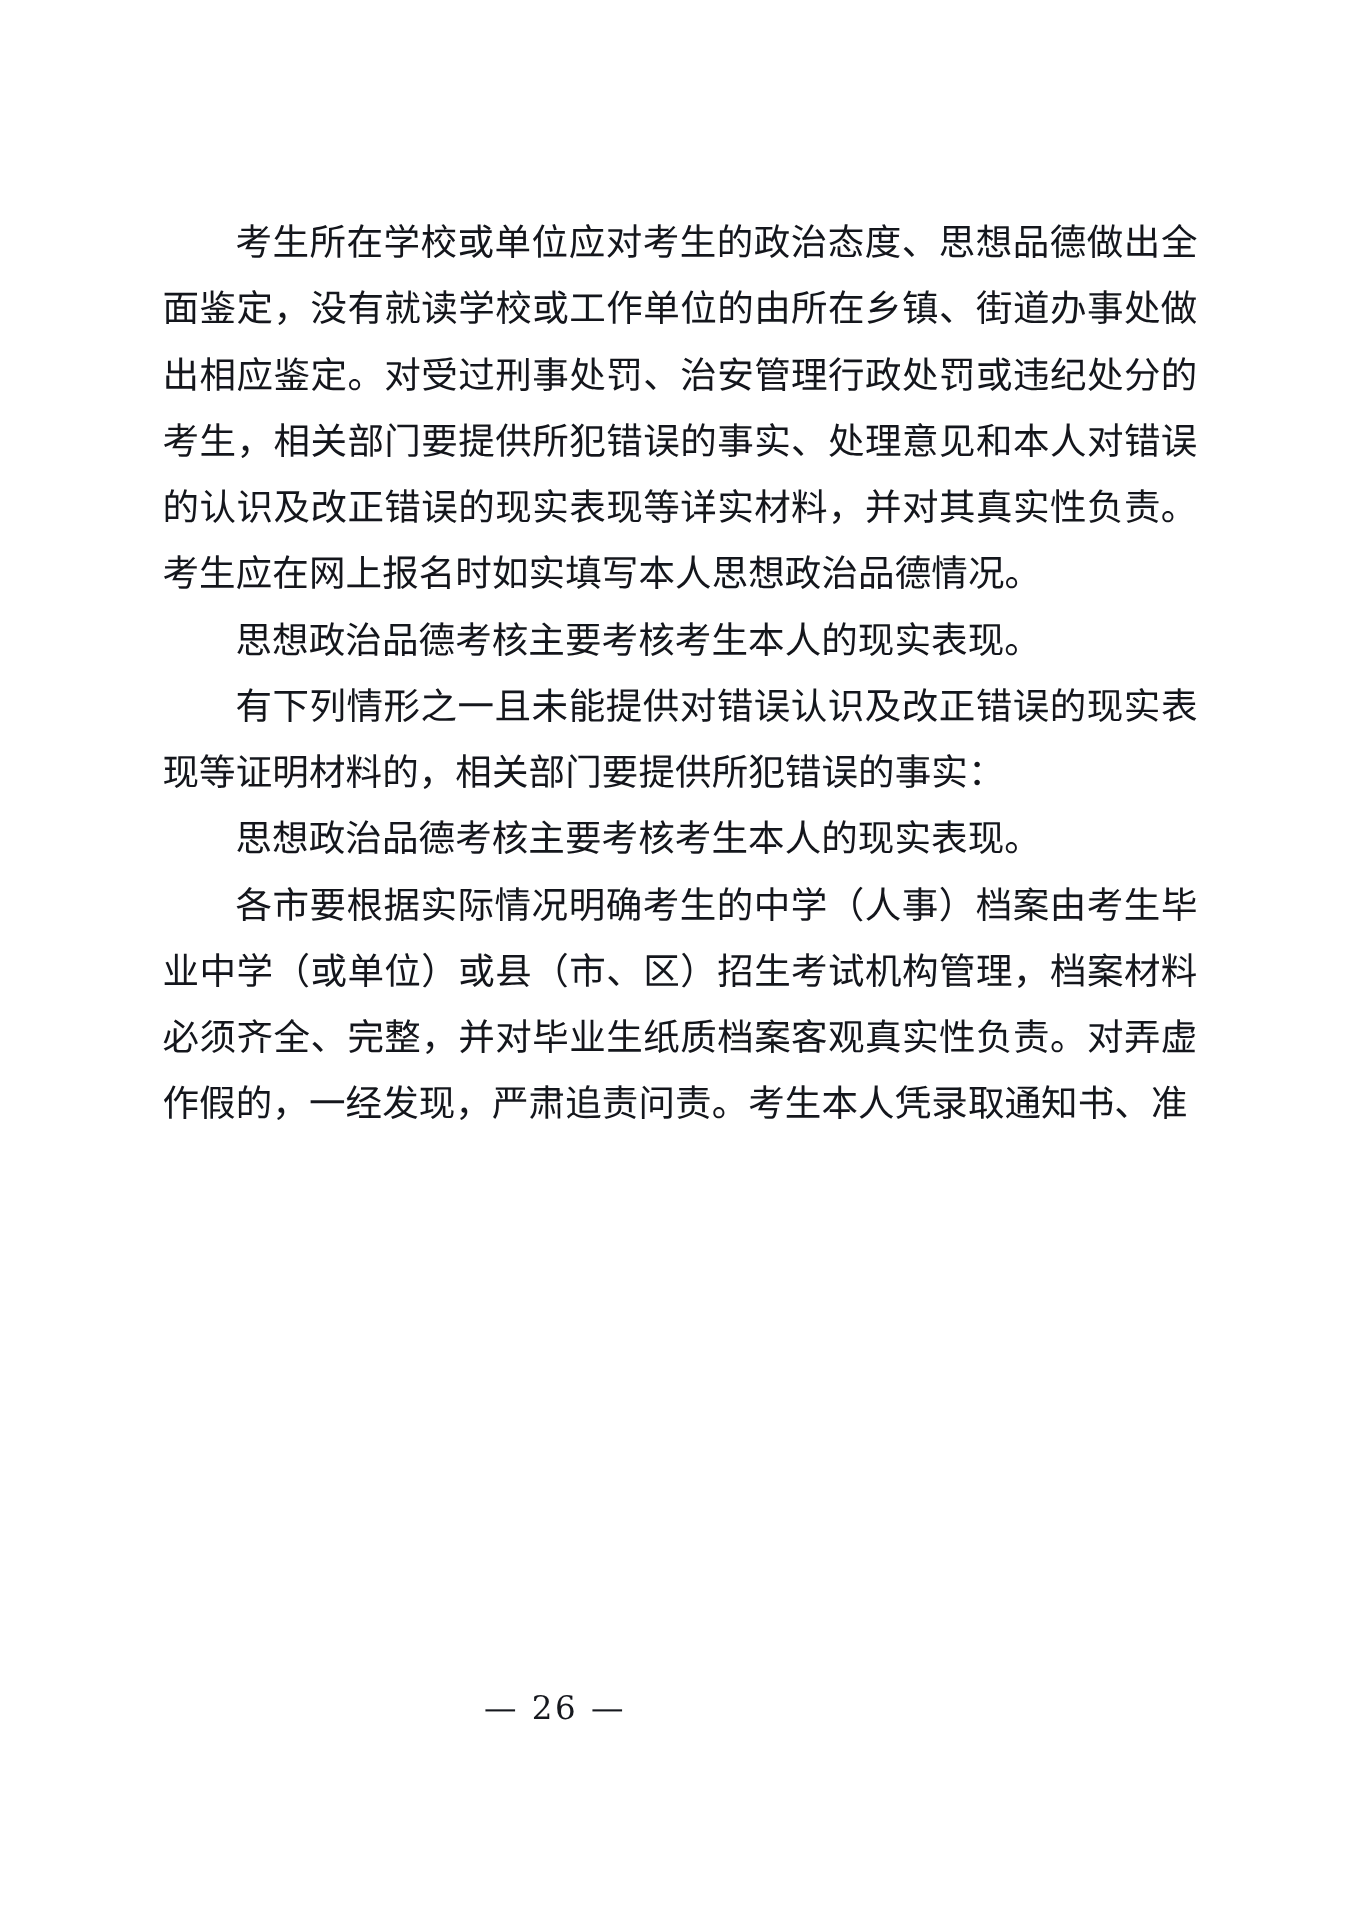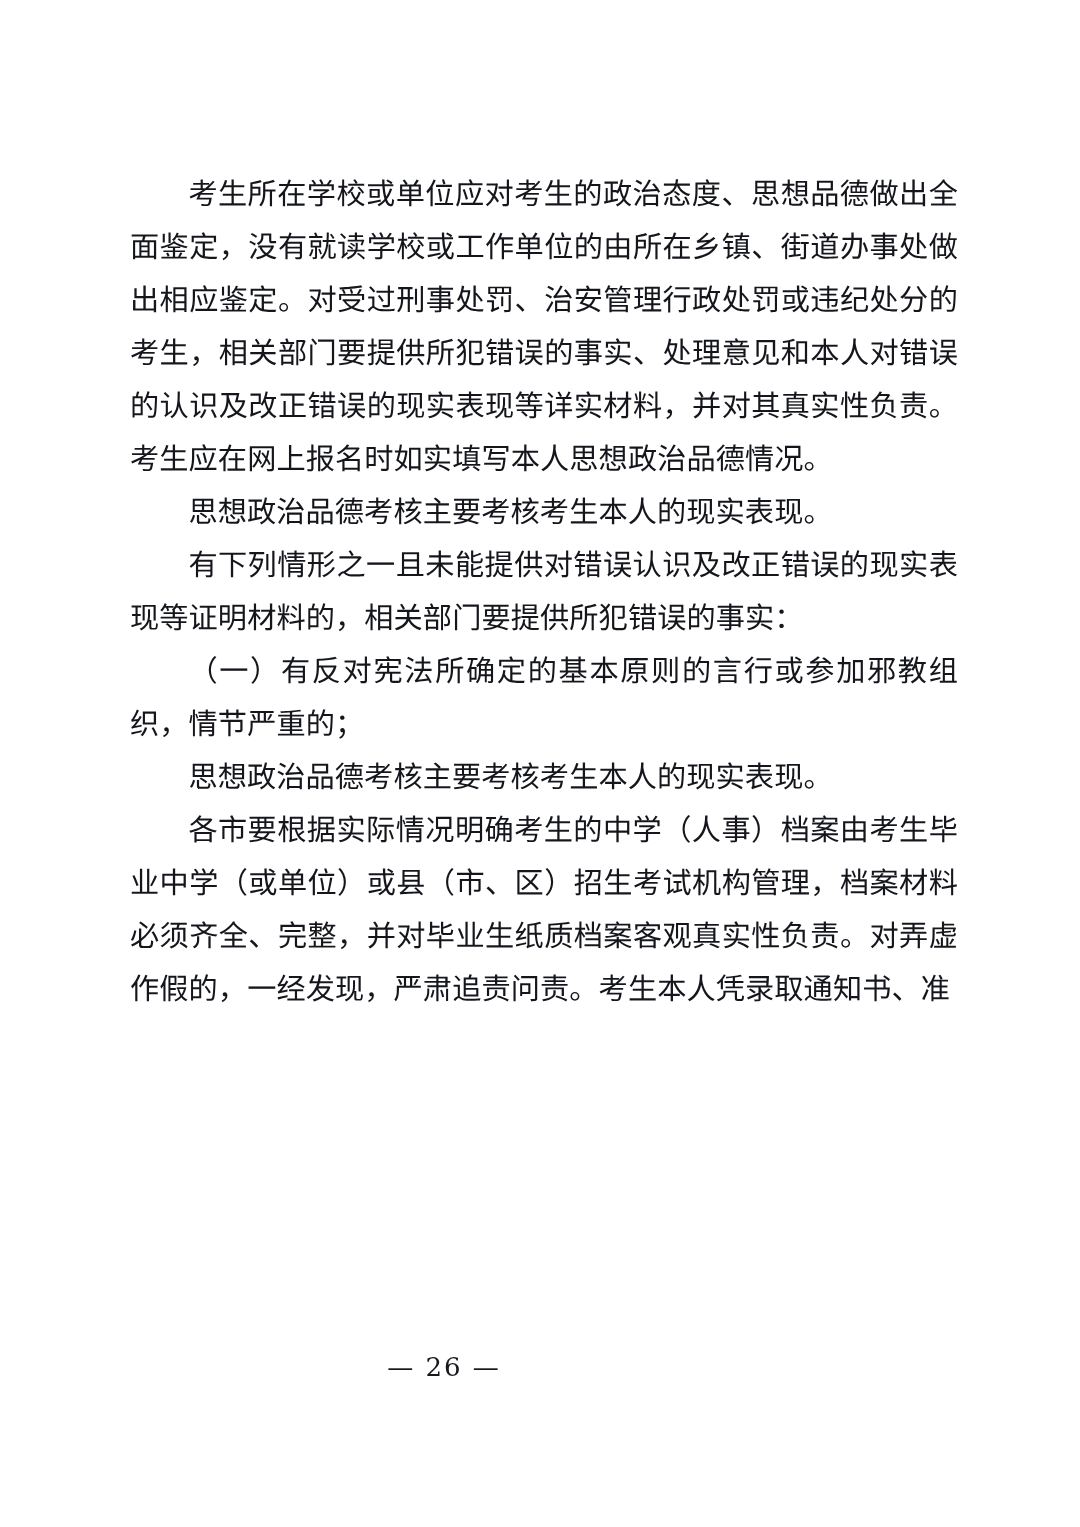--- a/index.html
+++ b/index.html
@@ -70,20 +70,19 @@
 </style>
 </head>
 <body>
 
 <div class="page">
 
   <div class="text-column">
     <p class="para">考生所在学校或单位应对考生的政治态度、思想品德做出全面鉴定，没有就读学校或工作单位的由所在乡镇、街道办事处做出相应鉴定。对受过刑事处罚、治安管理行政处罚或违纪处分的考生，相关部门要提供所犯错误的事实、处理意见和本人对错误的认识及改正错误的现实表现等详实材料，并对其真实性负责。考生应在网上报名时如实填写本人思想政治品德情况。</p>
     <p class="para">思想政治品德考核主要考核考生本人的现实表现。</p>
     <p class="para">有下列情形之一且未能提供对错误认识及改正错误的现实表现等证明材料的，相关部门要提供所犯错误的事实：</p>
-    <p class="para">（一）有反对宪法所确定的基本原则的言行或参加邪教组织，情节严重的；</p>
     <p class="para">思想政治品德考核主要考核考生本人的现实表现。</p>
     <p class="para">各市要根据实际情况明确考生的中学（人事）档案由考生毕业中学（或单位）或县（市、区）招生考试机构管理，档案材料必须齐全、完整，并对毕业生纸质档案客观真实性负责。对弄虚作假的，一经发现，严肃追责问责。考生本人凭录取通知书、准</p>
   </div>
 
   <div class="page-number">— 26 —</div>
 
 </div>
 
 </body></html>

